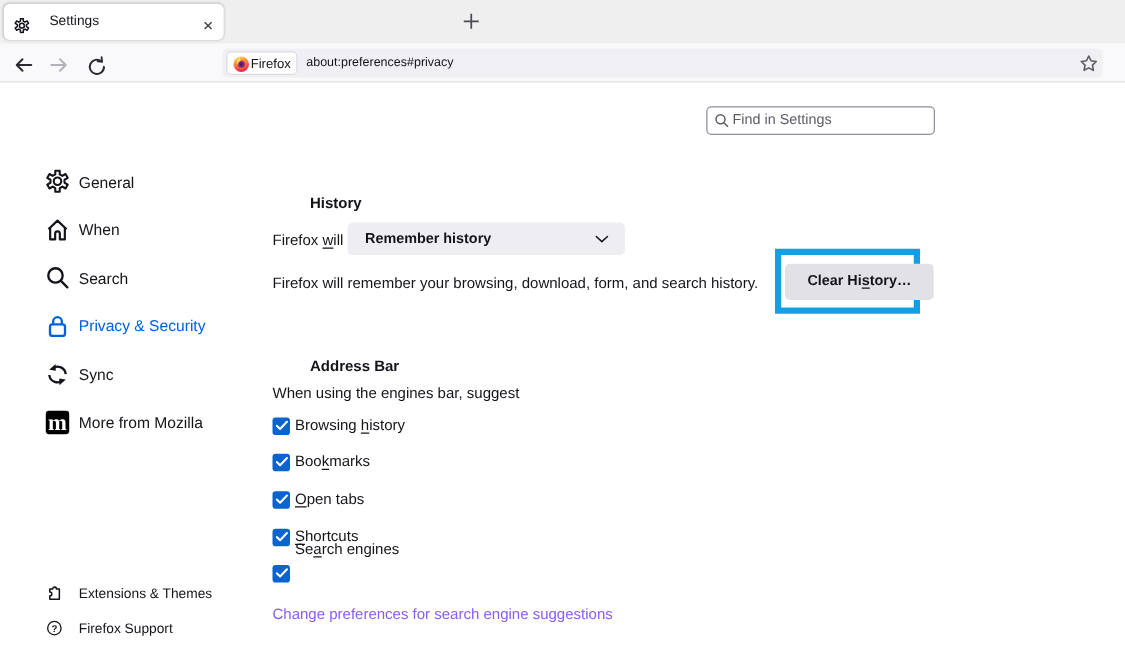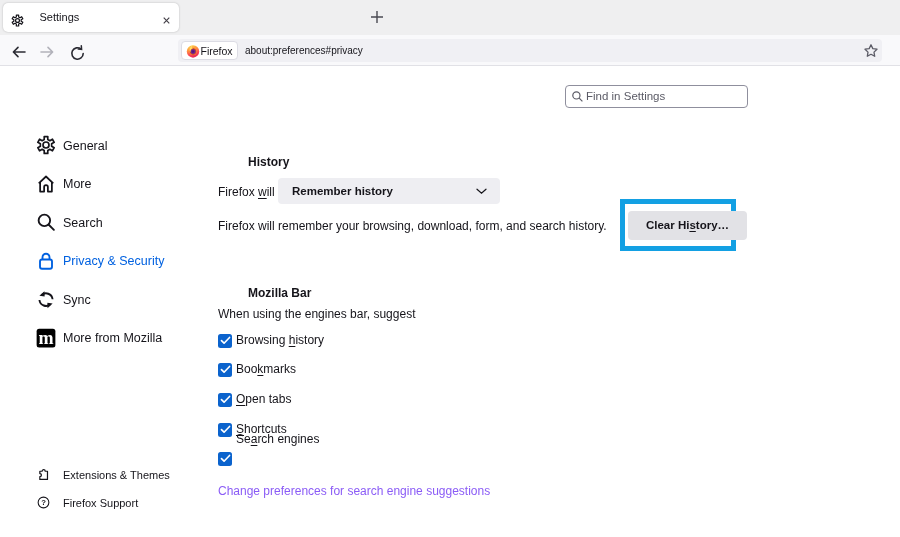--- a/index.html
+++ b/index.html
@@ -110,21 +110,21 @@
       <svg width="18" height="18" viewBox="0 0 16 16" fill="none" stroke="#15141a" stroke-width="1.35" stroke-linejoin="round">
         <path d="M6.57 1.25 L9.43 1.25 L9.42 3.63 L11.08 4.58 L13.13 3.38 L14.56 5.87 L12.50 7.04 L12.50 8.96 L14.56 10.13 L13.13 12.62 L11.08 11.42 L9.42 12.37 L9.43 14.75 L6.57 14.75 L6.58 12.37 L4.92 11.42 L2.87 12.62 L1.44 10.13 L3.50 8.96 L3.50 7.04 L1.44 5.87 L2.87 3.38 L4.92 4.58 L6.58 3.63 Z"></path>
         <circle cx="8" cy="8" r="2.4"></circle>
       </svg>
       <span class="lbl">General</span>
     </div>
     <div class="nav-item " style="top:173.0px">
       <svg width="19" height="19" viewBox="0 0 16 16" fill="none" stroke="#15141a" stroke-width="1.4" stroke-linejoin="round">
         <path d="M2.2 7.5 L8 2 L13.8 7.5 M3.3 6.8 V14 H6.5 V10.4 A1.5 1.5 0 0 1 9.5 10.4 V14 H12.7 V6.8"></path>
       </svg>
-      <span class="lbl">More</span>
+      <span class="lbl">When</span>
     </div>
     <div class="nav-item " style="top:211.5px">
       <svg width="19" height="19" viewBox="0 0 16 16" fill="none" stroke="#15141a" stroke-width="1.5">
         <circle cx="6.7" cy="6.7" r="4.6"></circle>
         <path d="M10.2 10.2 L14.3 14.3" stroke-linecap="round"></path>
       </svg>
       <span class="lbl">Search</span>
     </div>
     <div class="nav-item blue" style="top:250.0px">
       <svg width="19" height="19" viewBox="0 0 16 16" fill="none" stroke="#0061e0" stroke-width="1.5" stroke-linejoin="round">
@@ -163,21 +163,21 @@
 <div class="select">
   <span class="st">Remember history</span>
   <svg class="abs" style="left:198px;top:10px" width="11" height="7" viewBox="0 0 11 7" fill="none" stroke="#15141a" stroke-width="1.2" stroke-linecap="round">
       <path d="M1 1.2 L5.5 5.3 L10 1.2"></path>
     </svg>
 </div>
 <div class="body13" style="top:219px">Firefox will remember your browsing, download, form, and search history.</div>
 <div class="hlbox">
     <div class="btn">Clear Hi<u>s</u>tory…</div>
   </div>
-<h2 style="top:285.5px">Mozilla Bar</h2>
+<h2 style="top:285.5px">Address Bar</h2>
 <div class="body13" style="top:307px">When using the engines bar, suggest</div>
 <div id="checks">
     <div class="cb" style="top:333.5px">
       <svg width="11" height="9" viewBox="0 0 12 10" fill="none" stroke="#fff" stroke-width="1.8" stroke-linecap="round" stroke-linejoin="round">
         <path d="M1.5 5.2 L4.4 8 L10.5 1.6"></path>
       </svg>
     </div>
     <div class="cbl" style="top:332.5px">Browsing <u>h</u>istory</div>
     <div class="cb" style="top:363px">
       <svg width="11" height="9" viewBox="0 0 12 10" fill="none" stroke="#fff" stroke-width="1.8" stroke-linecap="round" stroke-linejoin="round">

